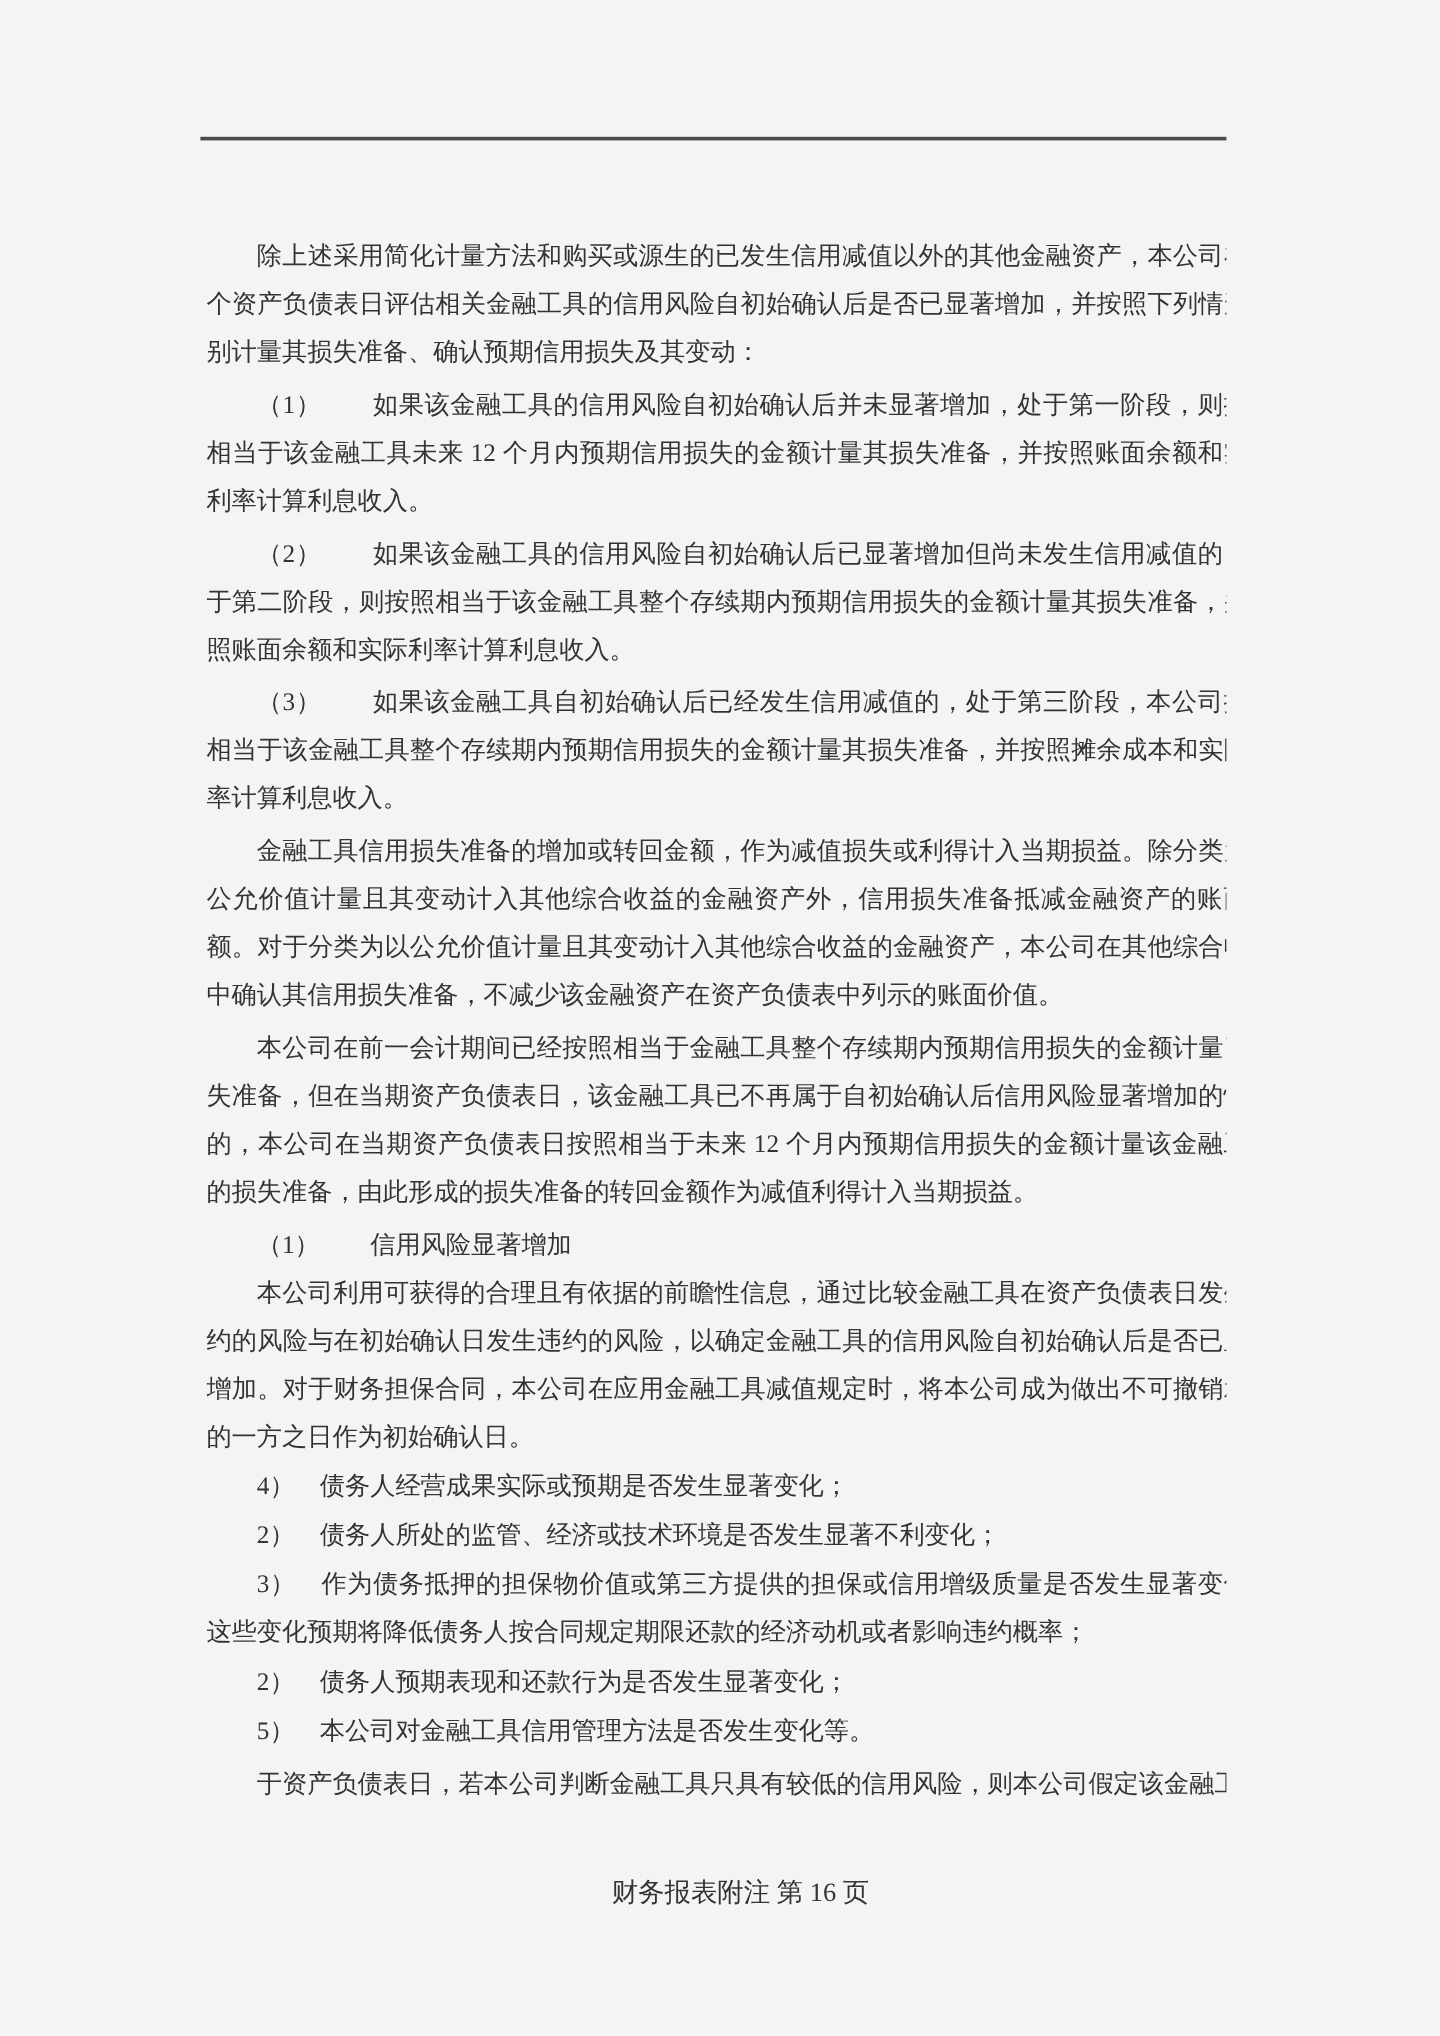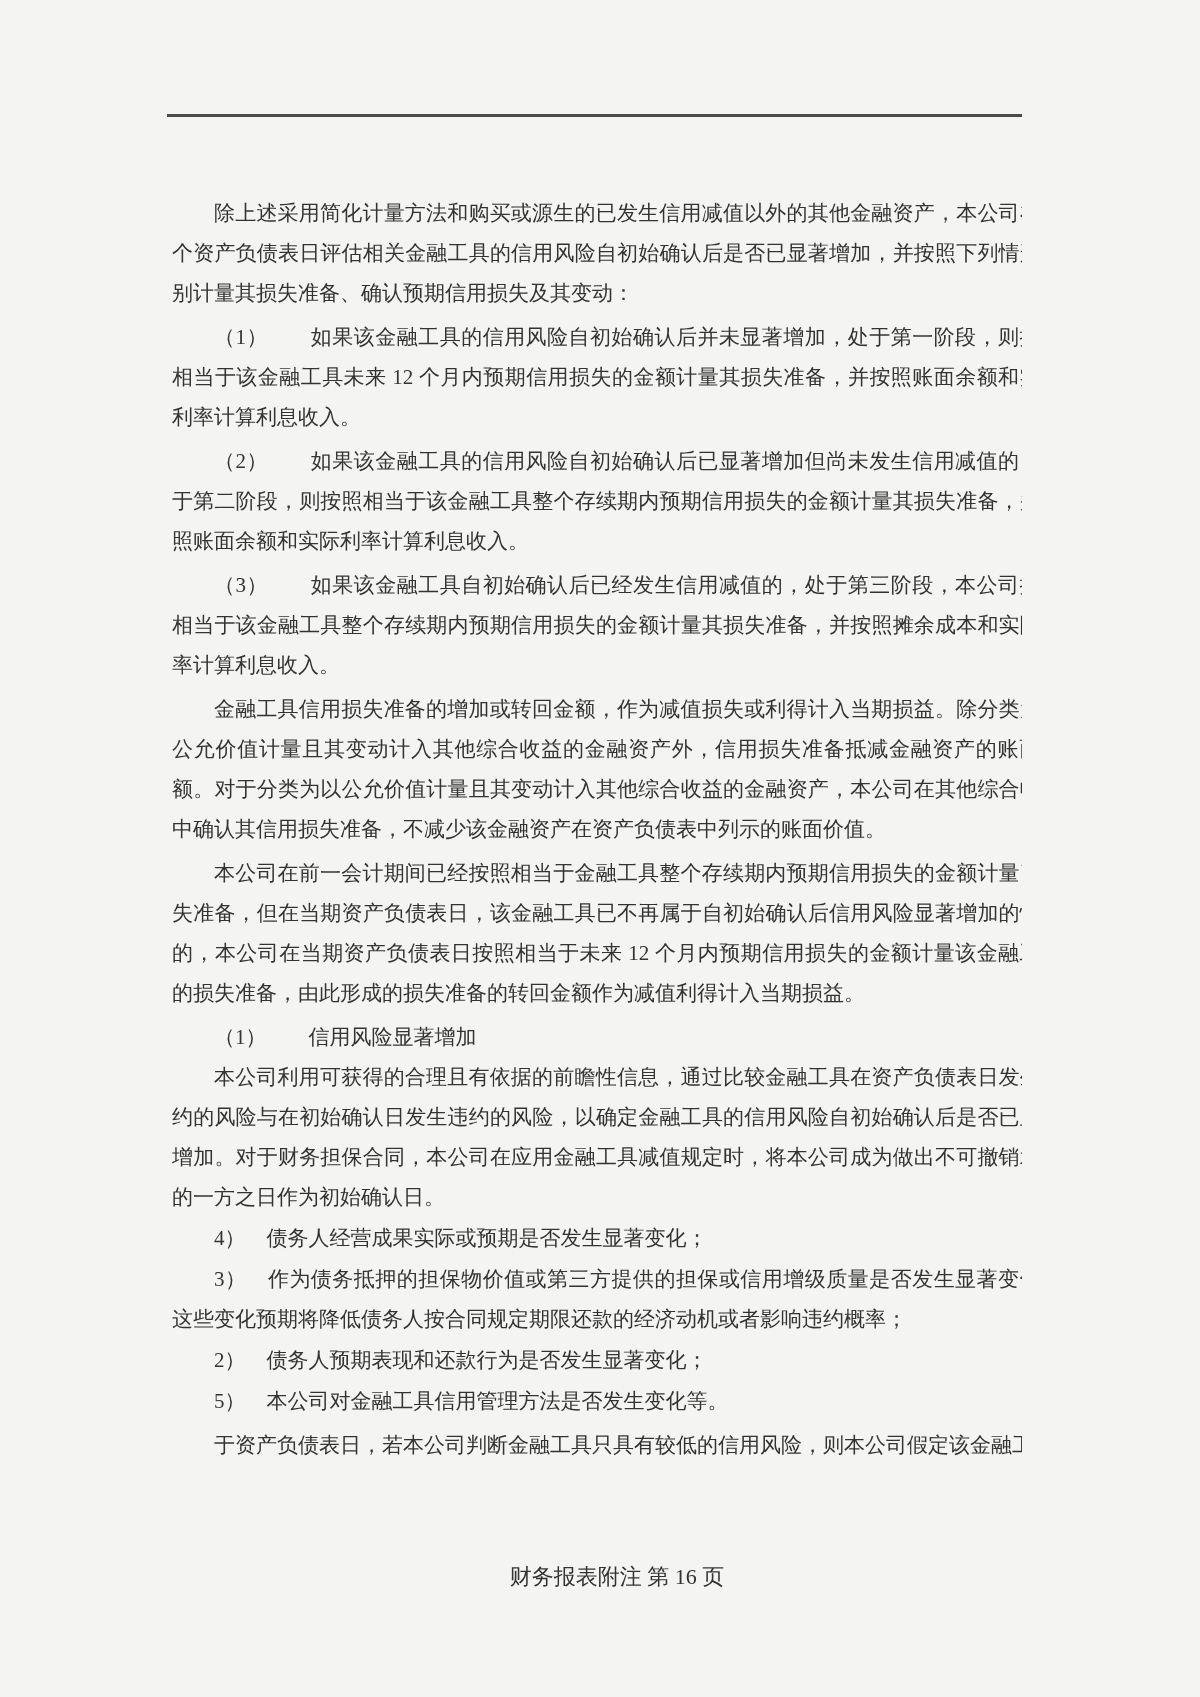--- a/index.html
+++ b/index.html
@@ -66,20 +66,21 @@
   <main class="body-text">
     <p class="para">除上述采用简化计量方法和购买或源生的已发生信用减值以外的其他金融资产，本公司在每个资产负债表日评估相关金融工具的信用风险自初始确认后是否已显著增加，并按照下列情形分别计量其损失准备、确认预期信用损失及其变动：</p>
     <p class="para numbered-clause">（1）　　如果该金融工具的信用风险自初始确认后并未显著增加，处于第一阶段，则按照相当于该金融工具未来 12 个月内预期信用损失的金额计量其损失准备，并按照账面余额和实际利率计算利息收入。</p>
     <p class="para numbered-clause">（2）　　如果该金融工具的信用风险自初始确认后已显著增加但尚未发生信用减值的，处于第二阶段，则按照相当于该金融工具整个存续期内预期信用损失的金额计量其损失准备，并按照账面余额和实际利率计算利息收入。</p>
     <p class="para numbered-clause">（3）　　如果该金融工具自初始确认后已经发生信用减值的，处于第三阶段，本公司按照相当于该金融工具整个存续期内预期信用损失的金额计量其损失准备，并按照摊余成本和实际利率计算利息收入。</p>
     <p class="para">金融工具信用损失准备的增加或转回金额，作为减值损失或利得计入当期损益。除分类为以公允价值计量且其变动计入其他综合收益的金融资产外，信用损失准备抵减金融资产的账面余额。对于分类为以公允价值计量且其变动计入其他综合收益的金融资产，本公司在其他综合收益中确认其信用损失准备，不减少该金融资产在资产负债表中列示的账面价值。</p>
     <p class="para">本公司在前一会计期间已经按照相当于金融工具整个存续期内预期信用损失的金额计量了损失准备，但在当期资产负债表日，该金融工具已不再属于自初始确认后信用风险显著增加的情形的，本公司在当期资产负债表日按照相当于未来 12 个月内预期信用损失的金额计量该金融工具的损失准备，由此形成的损失准备的转回金额作为减值利得计入当期损益。</p>
     <p class="para heading">（1）　　信用风险显著增加</p>
     <p class="para after-heading">本公司利用可获得的合理且有依据的前瞻性信息，通过比较金融工具在资产负债表日发生违约的风险与在初始确认日发生违约的风险，以确定金融工具的信用风险自初始确认后是否已显著增加。对于财务担保合同，本公司在应用金融工具减值规定时，将本公司成为做出不可撤销承诺的一方之日作为初始确认日。</p>
     <p class="para list-item">4）　债务人经营成果实际或预期是否发生显著变化；</p>
+    <p class="para list-item">2）　债务人所处的监管、经济或技术环境是否发生显著不利变化；</p>
     <p class="para list-item">3）　作为债务抵押的担保物价值或第三方提供的担保或信用增级质量是否发生显著变化，这些变化预期将降低债务人按合同规定期限还款的经济动机或者影响违约概率；</p>
     <p class="para list-item">2）　债务人预期表现和还款行为是否发生显著变化；</p>
     <p class="para list-item">5）　本公司对金融工具信用管理方法是否发生变化等。</p>
     <p class="para">于资产负债表日，若本公司判断金融工具只具有较低的信用风险，则本公司假定该金融工</p>
   </main>
 
   <div class="page-footer">
     <span>财务报表附注 第 16 页</span>
   </div>
 

